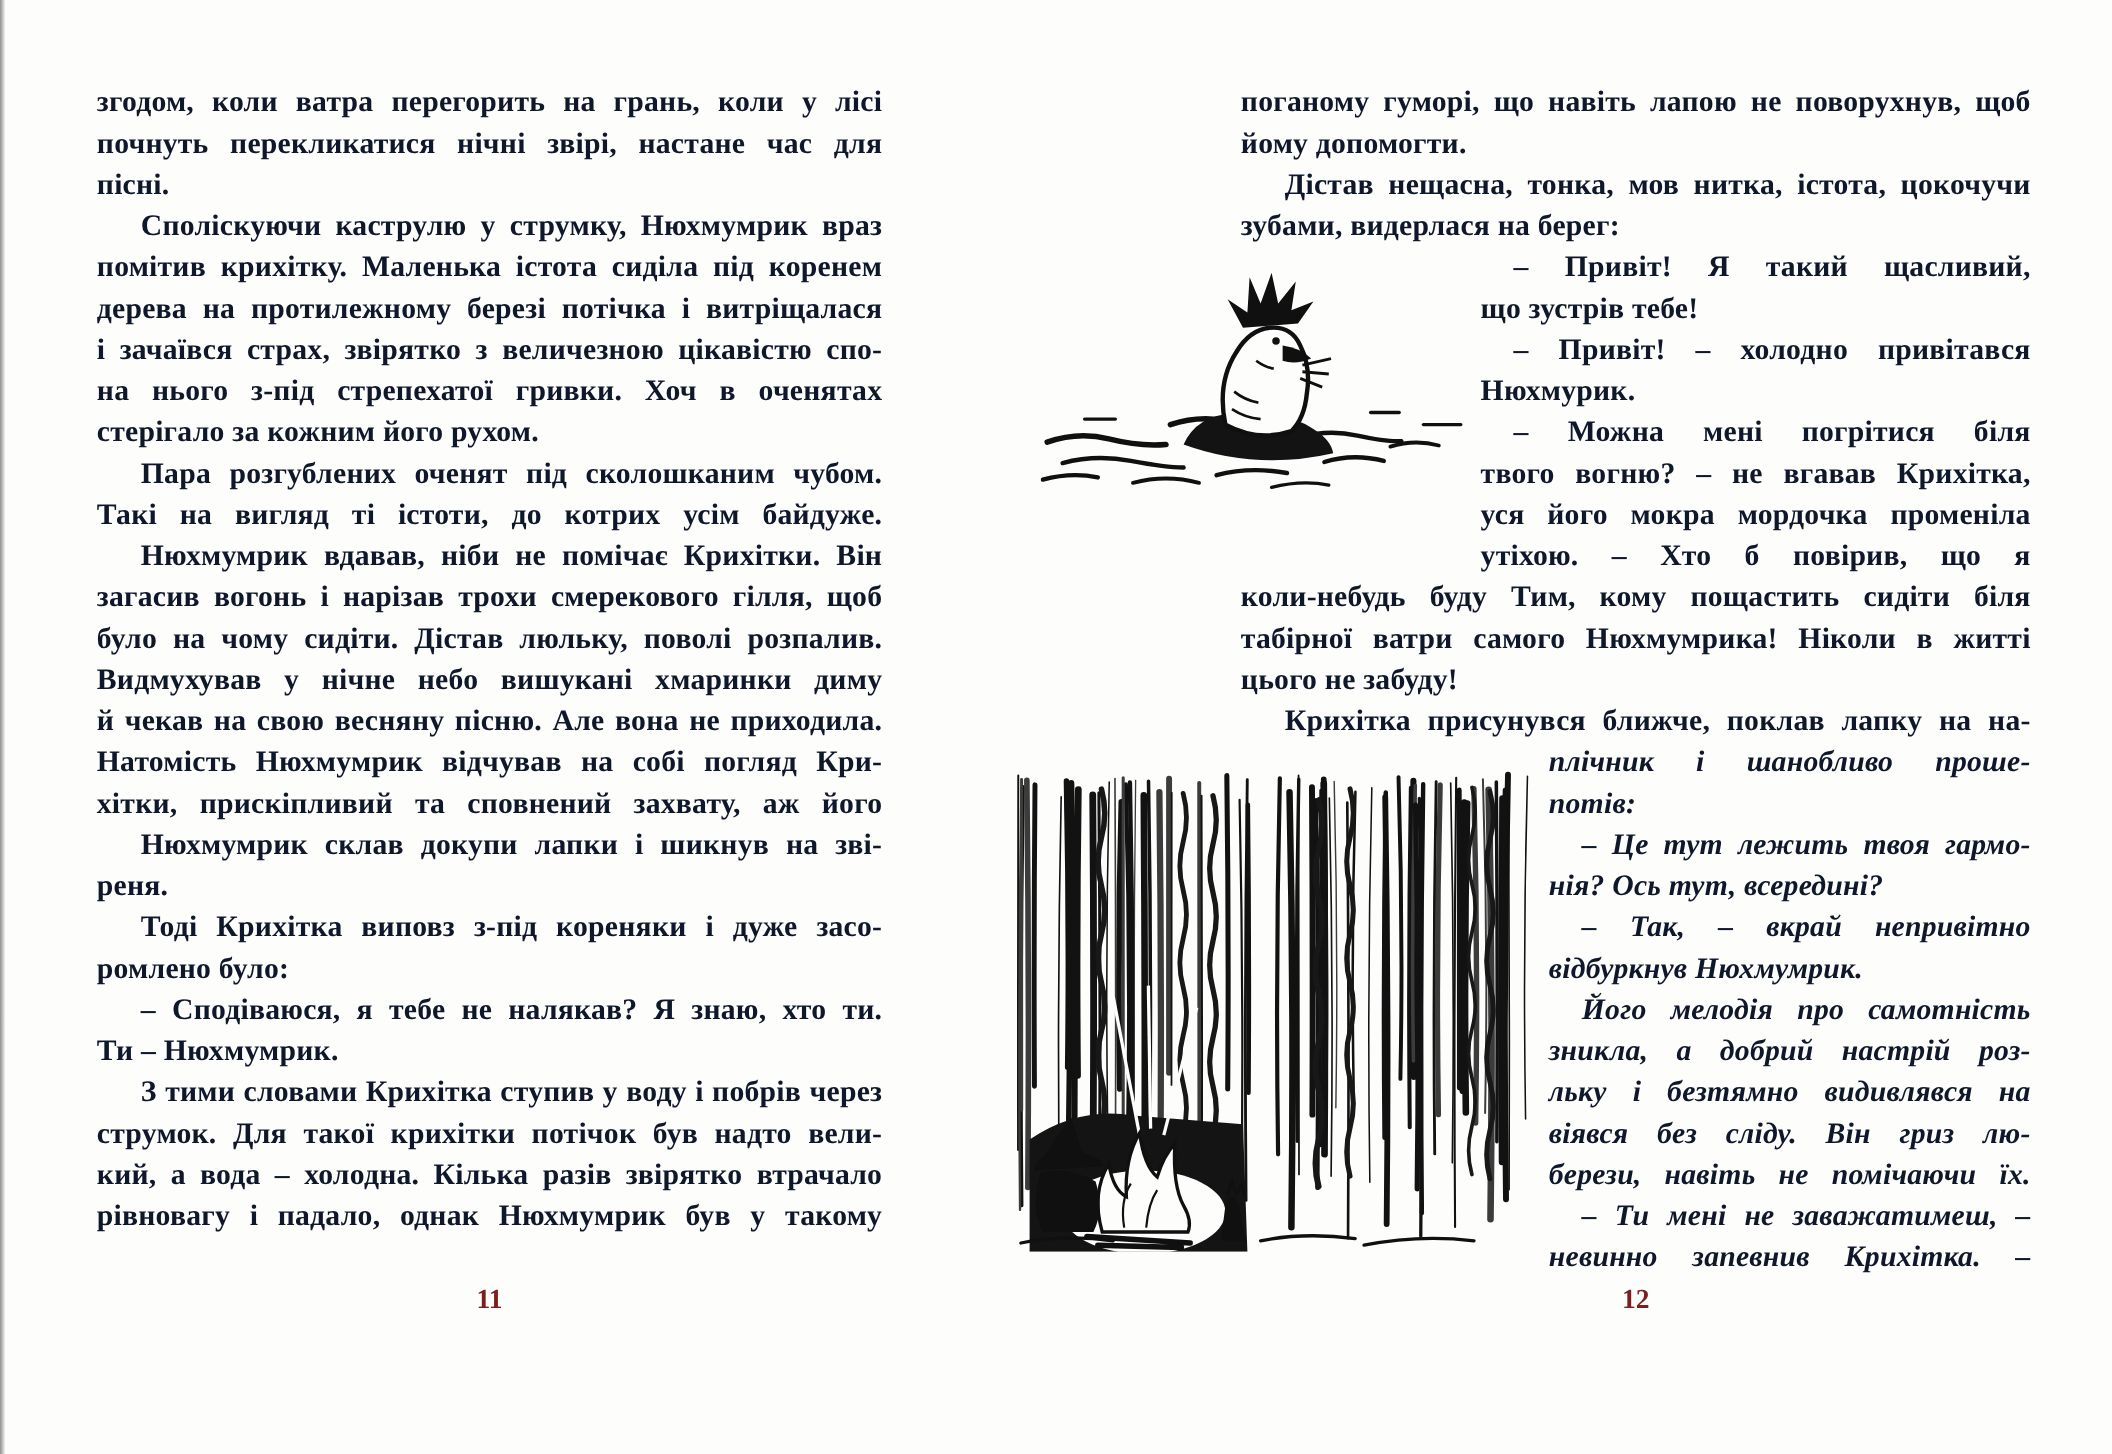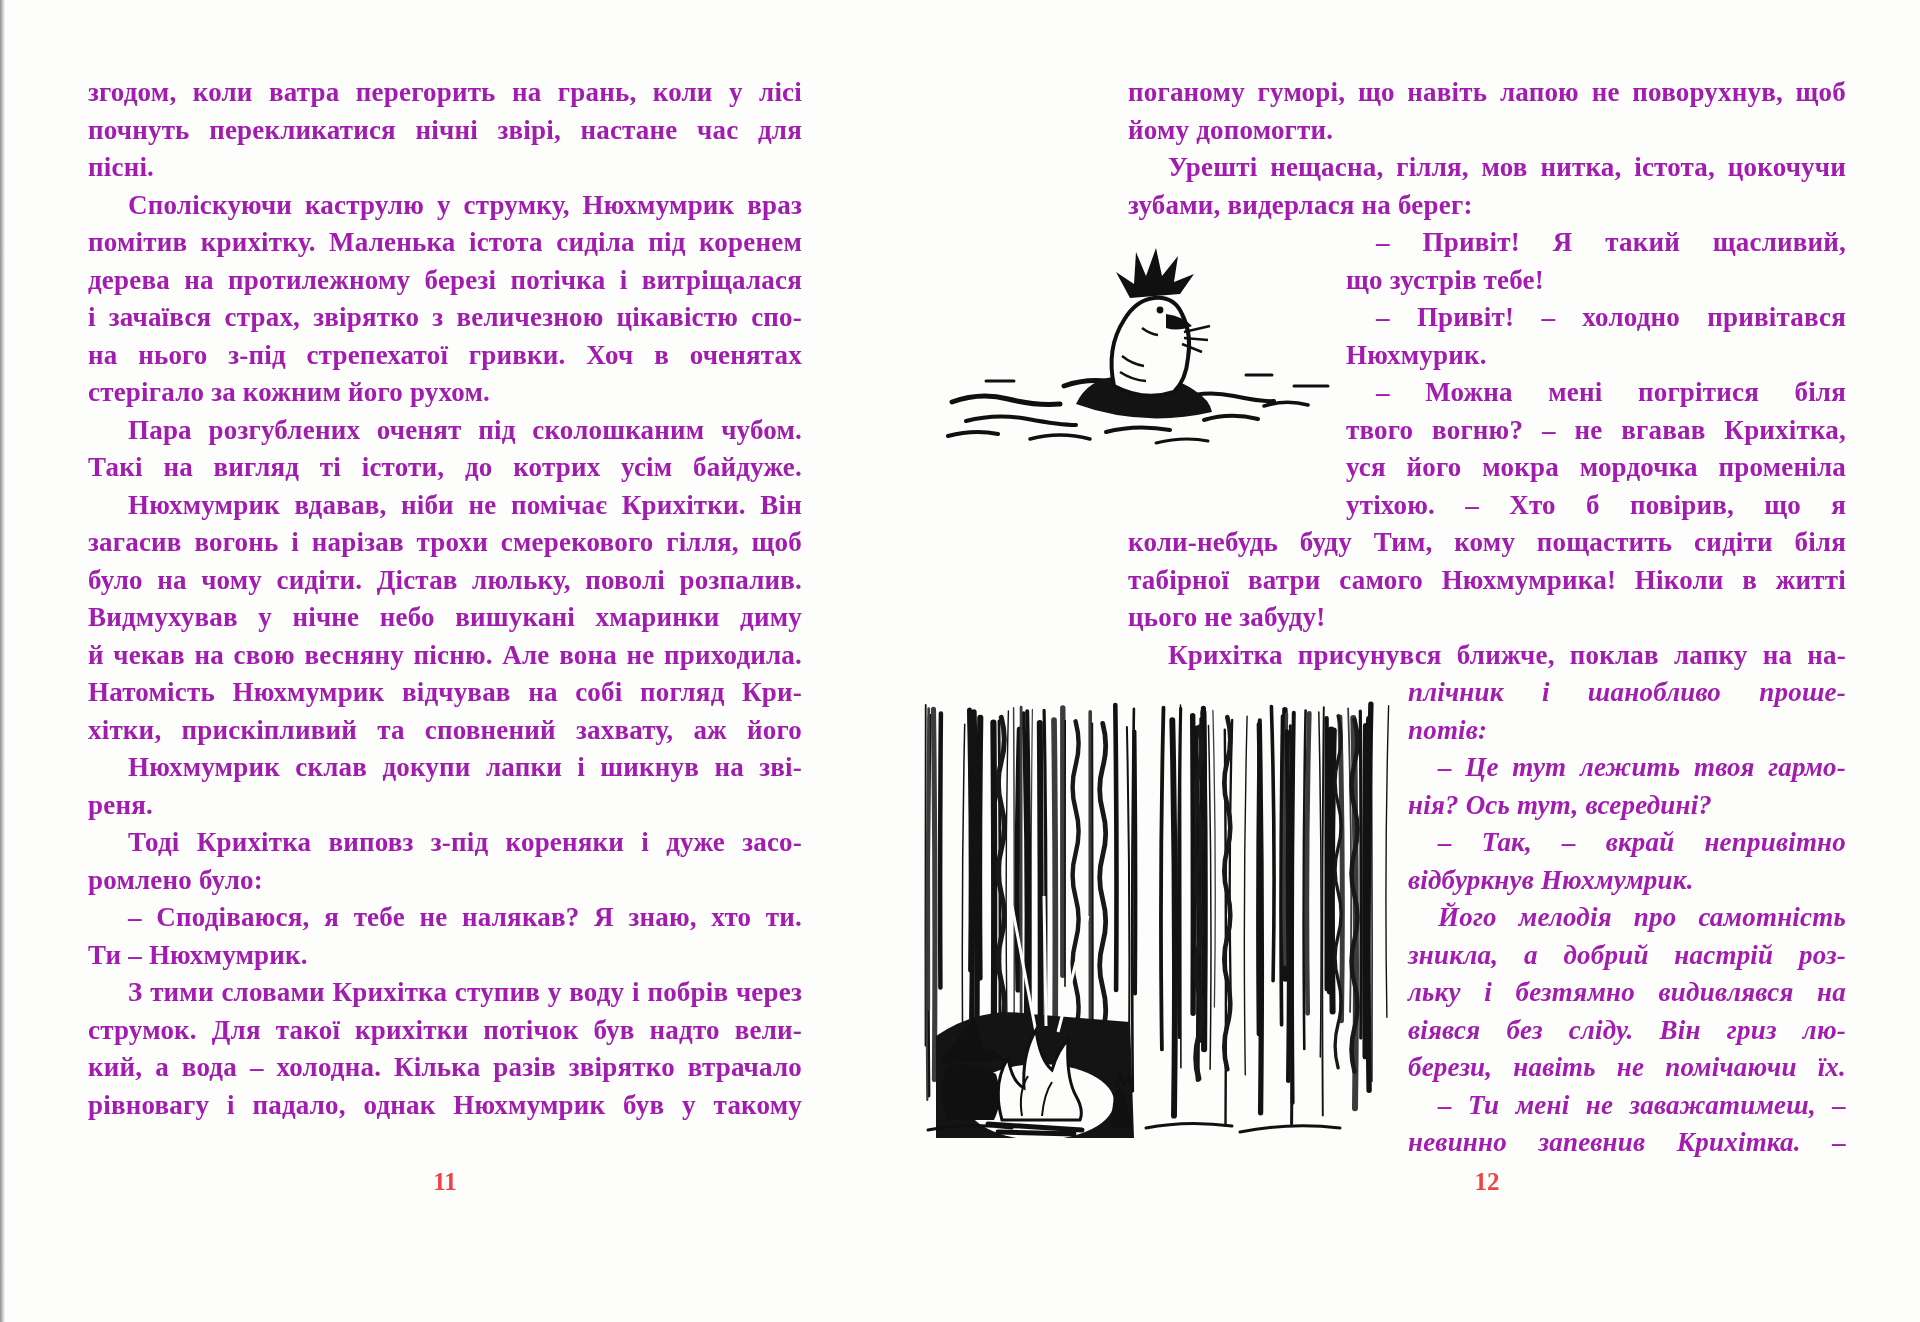--- a/index.html
+++ b/index.html
@@ -8,32 +8,32 @@
     background:#fdfdfc;
     font-family:"Liberation Serif","DejaVu Serif",serif;
   }
   .edge{
     position:absolute;left:0;top:0;width:5px;height:100%;
     background:linear-gradient(to right,#8f8f8f,#cfcfcf 60%,#fdfdfc);
   }
   .page-col{
     position:absolute;top:74px;
     font-size:27px;line-height:37.5px;font-weight:600;
-    color:#a21caf;letter-spacing:.2px;
+    color:#0f172a;letter-spacing:.2px;
   }
   #page-left{left:88px;width:714px;}
   #page-right{left:1128px;width:718px;}
   .sec{display:block;}
   .line{min-height:37.5px;}
   .line.just{text-align:justify;text-align-last:justify;}
   .line.ind{text-indent:40px;}
   .sec-offset .line.ind{text-indent:30px;}
   .page-num{
     position:absolute;top:1168px;height:32px;
-    font-size:25px;font-weight:600;color:#ef4444;text-align:center;
+    font-size:25px;font-weight:600;color:#7f1d1d;text-align:center;
   }
   #num-left{left:88px;width:714px;}
   #num-right{left:1128px;width:718px;}
   figure{margin:0;padding:0;position:absolute;}
   #illu-stream{left:946px;top:236px;width:408px;height:212px;}
   #illu-forest{left:918px;top:700px;width:482px;height:438px;}
   figure svg{width:100%;height:100%;display:block;}
 </style>
 </head>
 <body>
@@ -71,21 +71,21 @@
         <div class="line just ind">З тими словами Крихітка ступив у воду і побрів через</div>
         <div class="line just">струмок. Для такої крихітки потічок був надто вели-</div>
         <div class="line just">кий, а вода – холодна. Кілька разів звірятко втрачало</div>
         <div class="line just">рівновагу і падало, однак Нюхмумрик був у такому</div>
       </div>
     </section>
   <section class="page-col" id="page-right">
       <div class="sec">
         <div class="line just">поганому гуморі, що навіть лапою не поворухнув, щоб</div>
         <div class="line">йому допомогти.</div>
-        <div class="line just ind">Урешті нещасна, гілля, мов нитка, істота, цокочучи</div>
+        <div class="line just ind">Дістав нещасна, тонка, мов нитка, істота, цокочучи</div>
         <div class="line">зубами, видерлася на берег:</div>
       </div>
       <div class="sec sec-offset" style="padding-left: 218px;">
         <div class="line just ind">– Привіт! Я такий щасливий,</div>
         <div class="line">що зустрів тебе!</div>
         <div class="line just ind">– Привіт! – холодно привітався</div>
         <div class="line">Нюхмурик.</div>
         <div class="line just ind">– Можна мені погрітися біля</div>
         <div class="line just">твого вогню? – не вгавав Крихітка,</div>
         <div class="line just">уся його мокра мордочка променіла</div>

